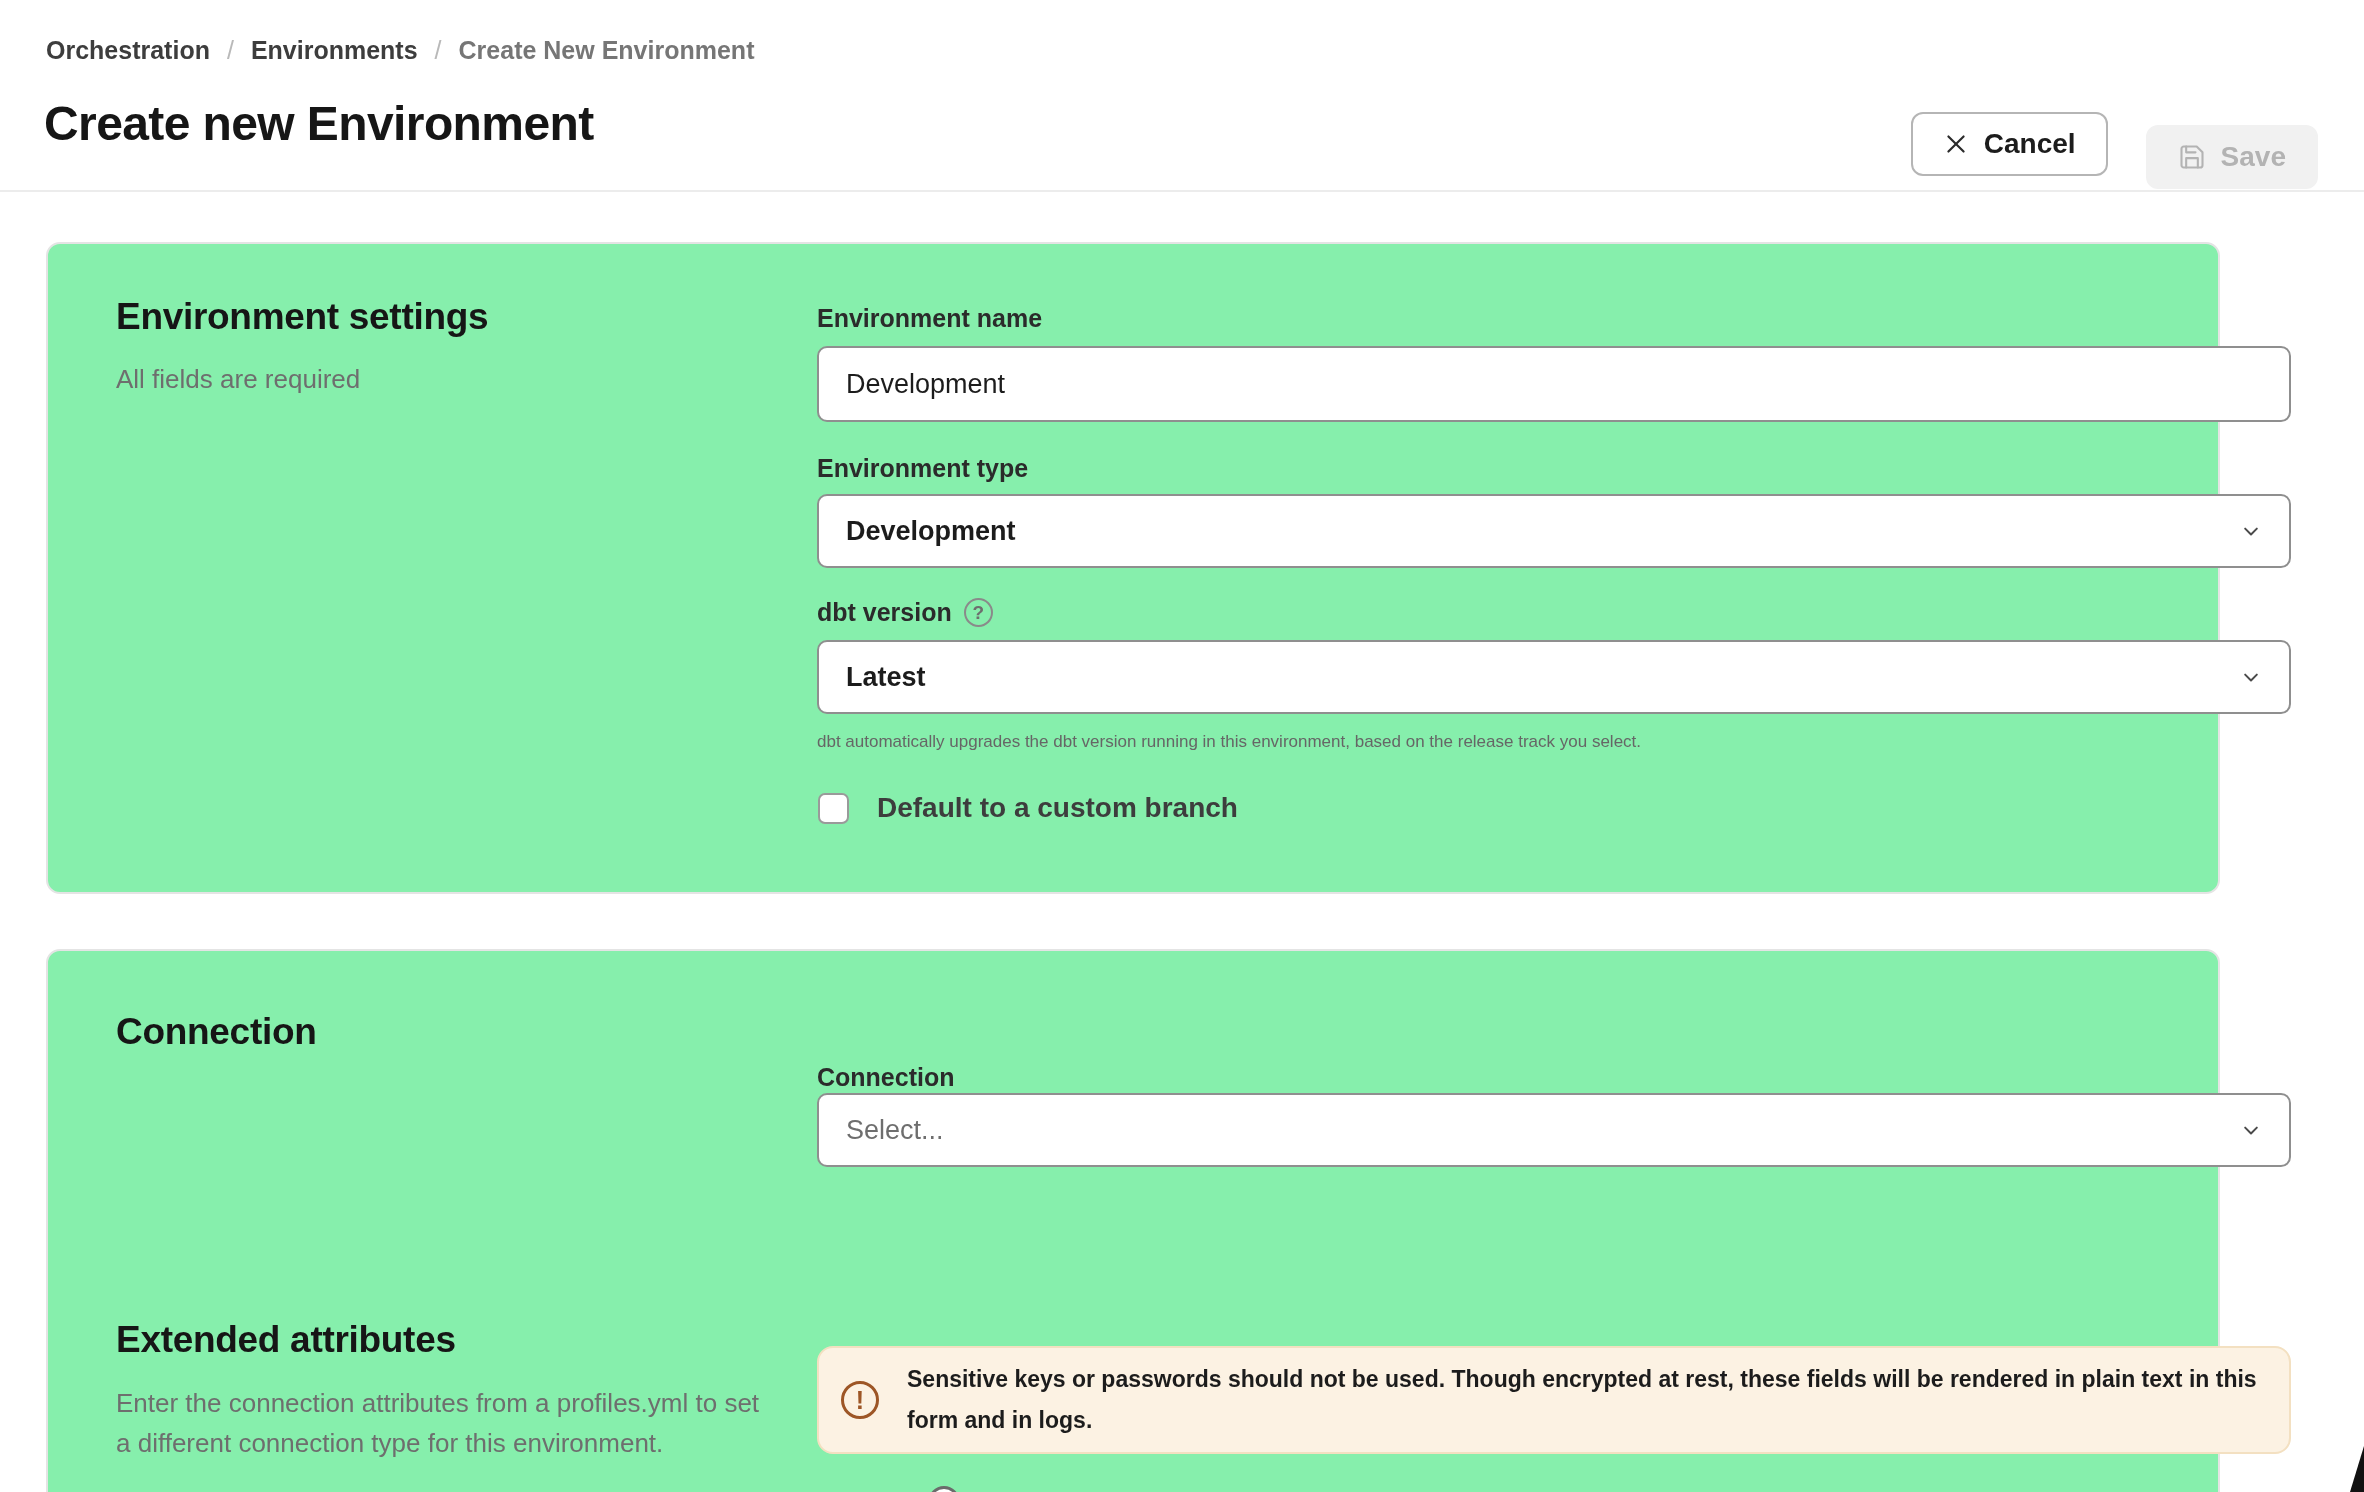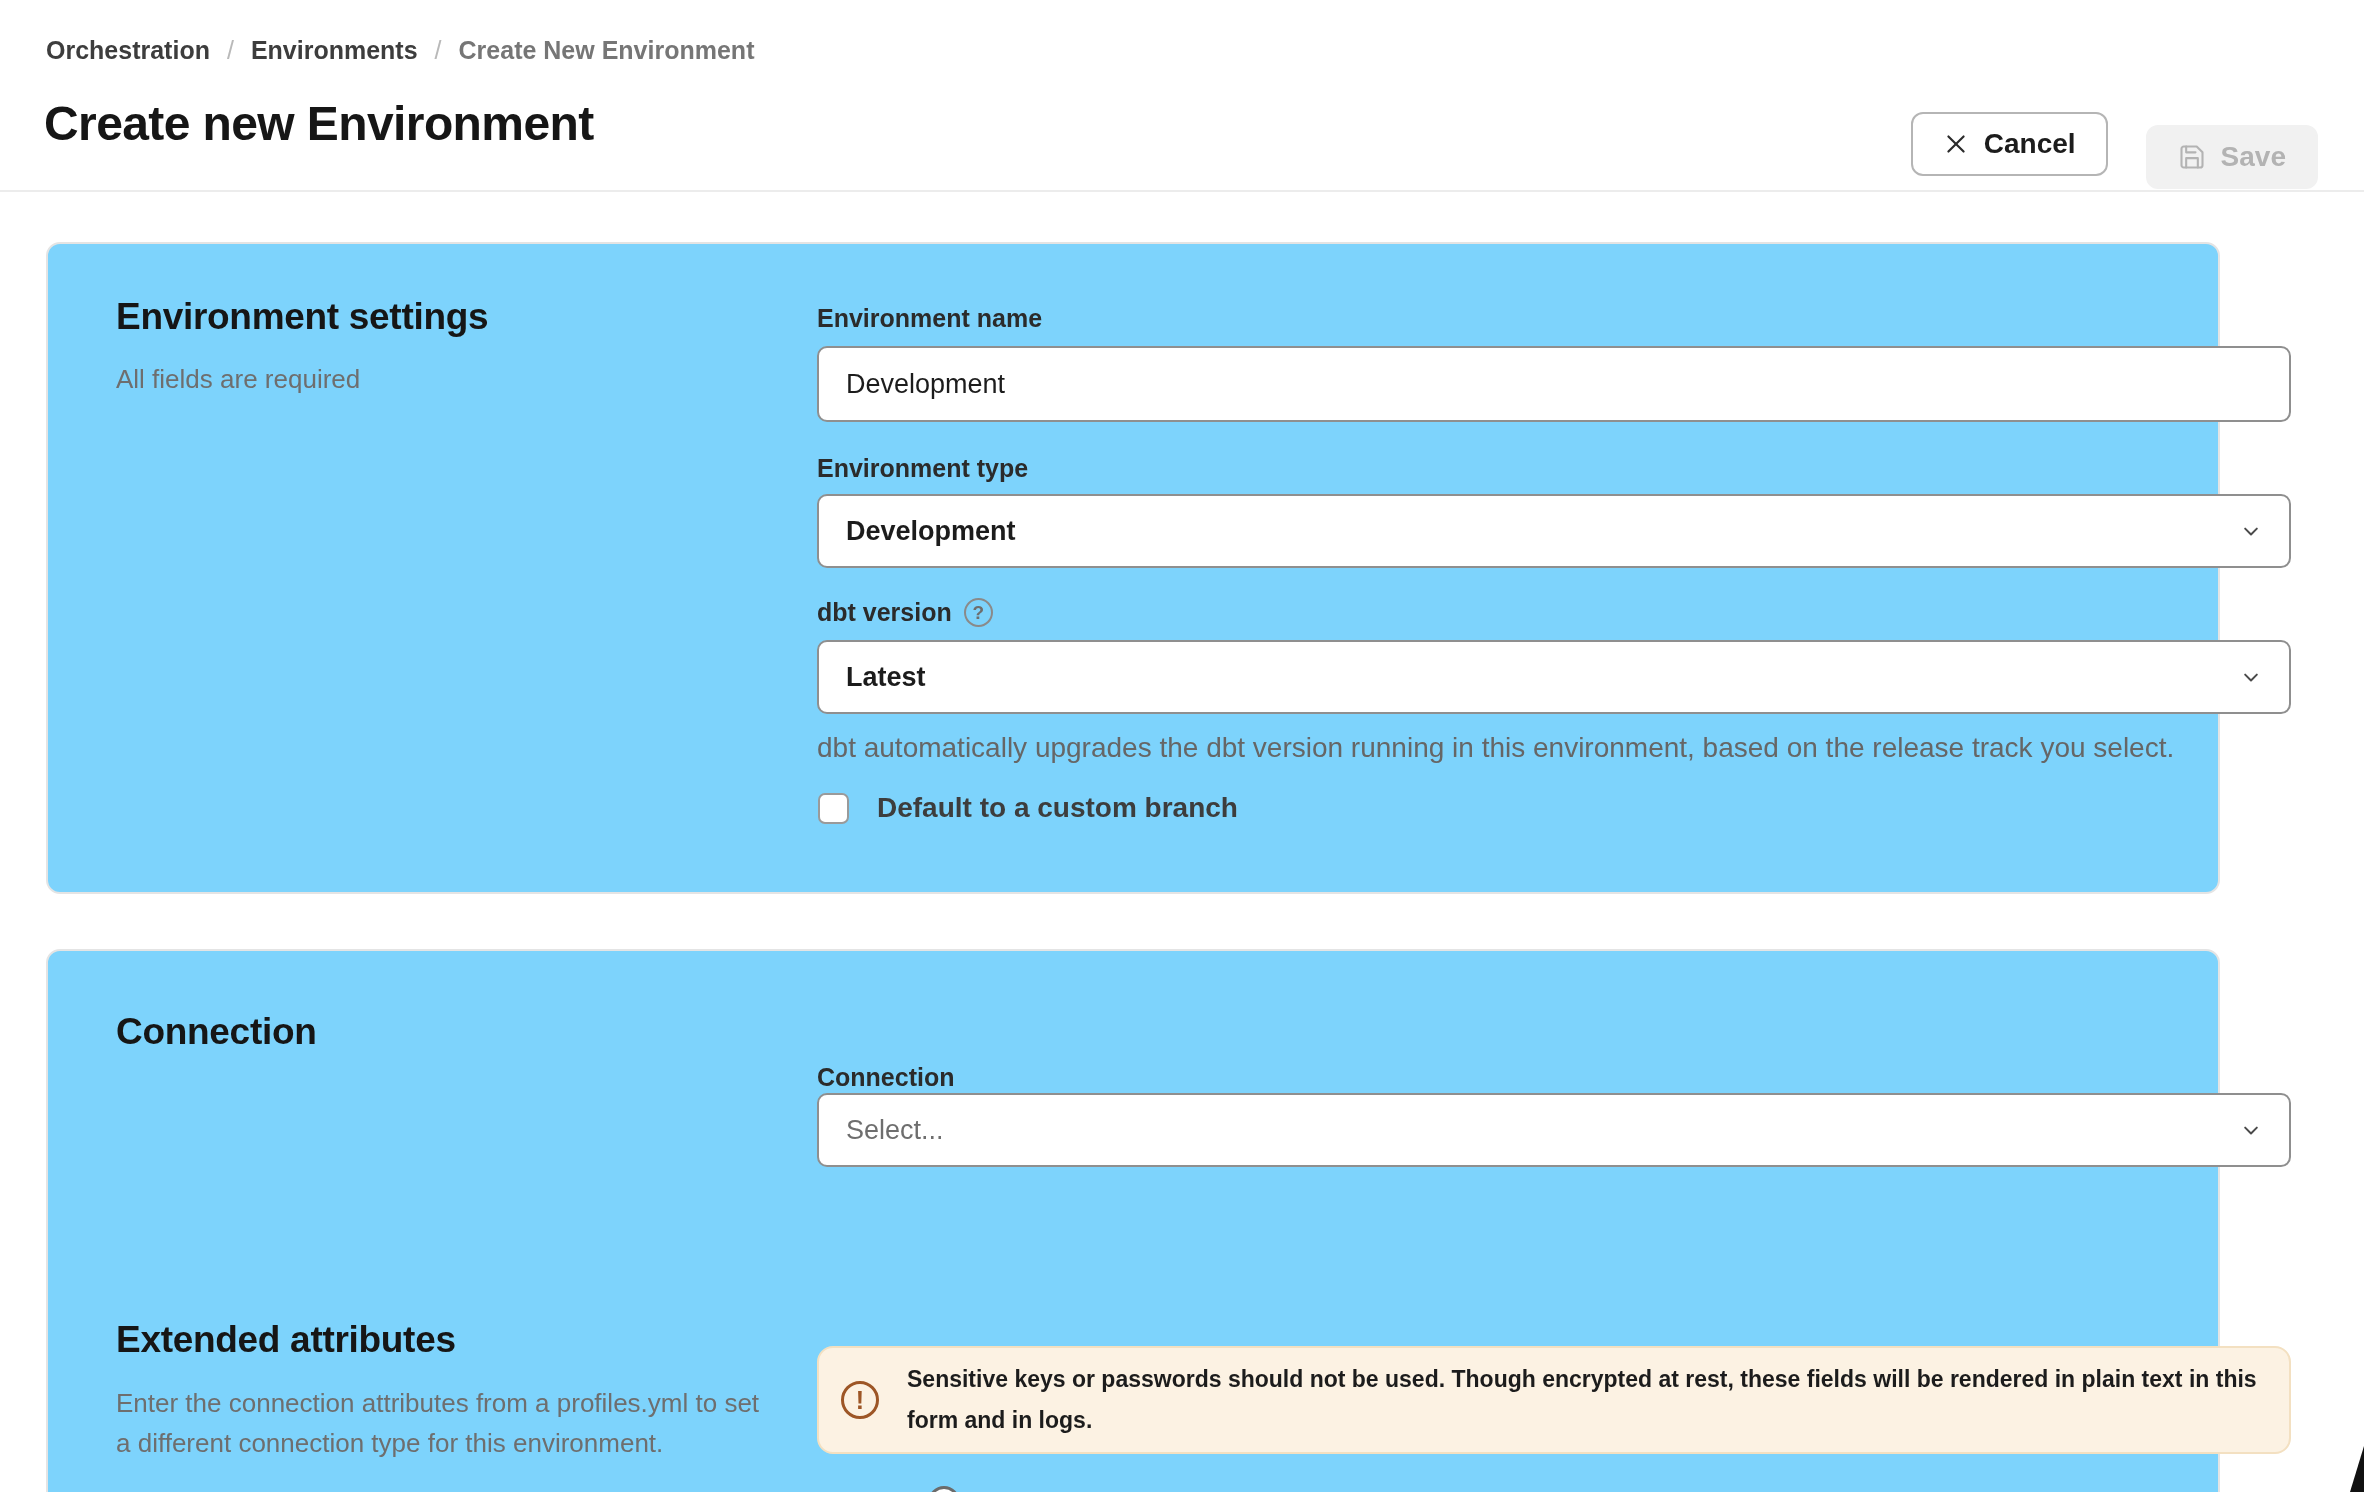--- a/index.html
+++ b/index.html
@@ -63,21 +63,21 @@
     left: 0; top: 190px;
     width: 2364px; height: 2px;
     background: #ececec;
   }
 
   
   .card {
     position: absolute;
     left: 46px;
     width: 2174px;
-    background: #7dd3fc;
+    background: #86efac;
     border: 2px solid #e4e4e4;
     border-radius: 14px;
   }
   .card-settings { top: 242px; height: 652px; }
   .card-connection { top: 949px; height: 740px; }
 
   .section-heading {
     position: absolute;
     left: 68px;
     font-size: 37px; font-weight: 600;
@@ -115,21 +115,21 @@
   .chevron {
     position: absolute;
     right: 24px; top: 50%;
     transform: translateY(-50%);
     display: flex;
   }
 
   .helper-text {
     position: absolute;
     left: 769px;
-    font-size: 28px; color: #666666;
+    font-size: 17px; color: #666666;
   }
 
   .checkbox-row {
     position: absolute;
     left: 770px;
     display: flex; align-items: center; gap: 28px;
     cursor: pointer;
   }
   .checkbox-box {
     width: 31px; height: 31px;

